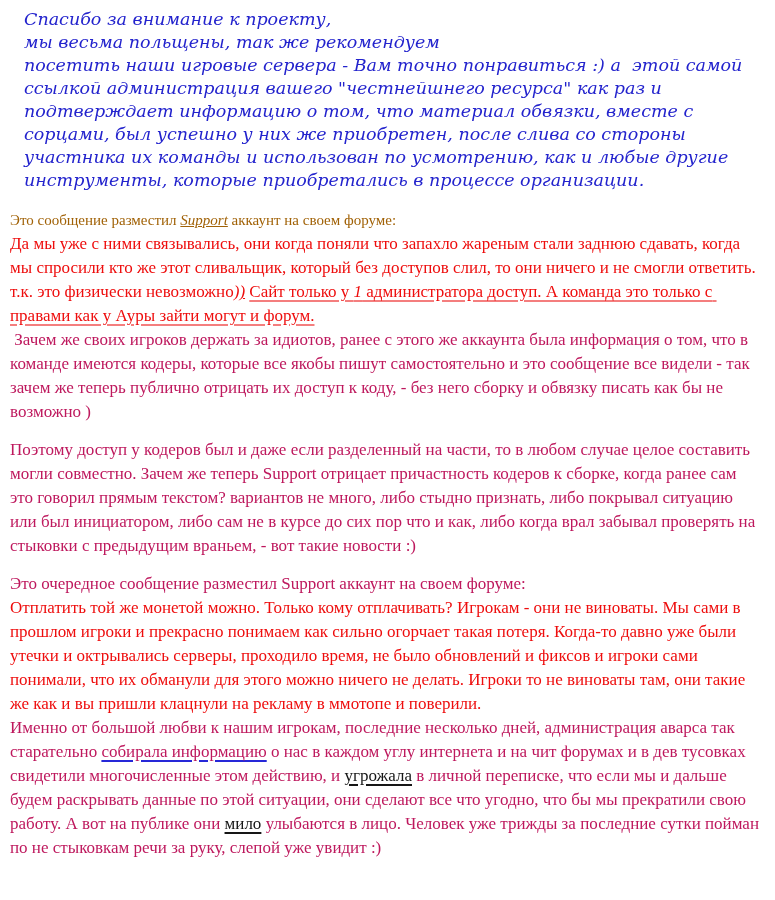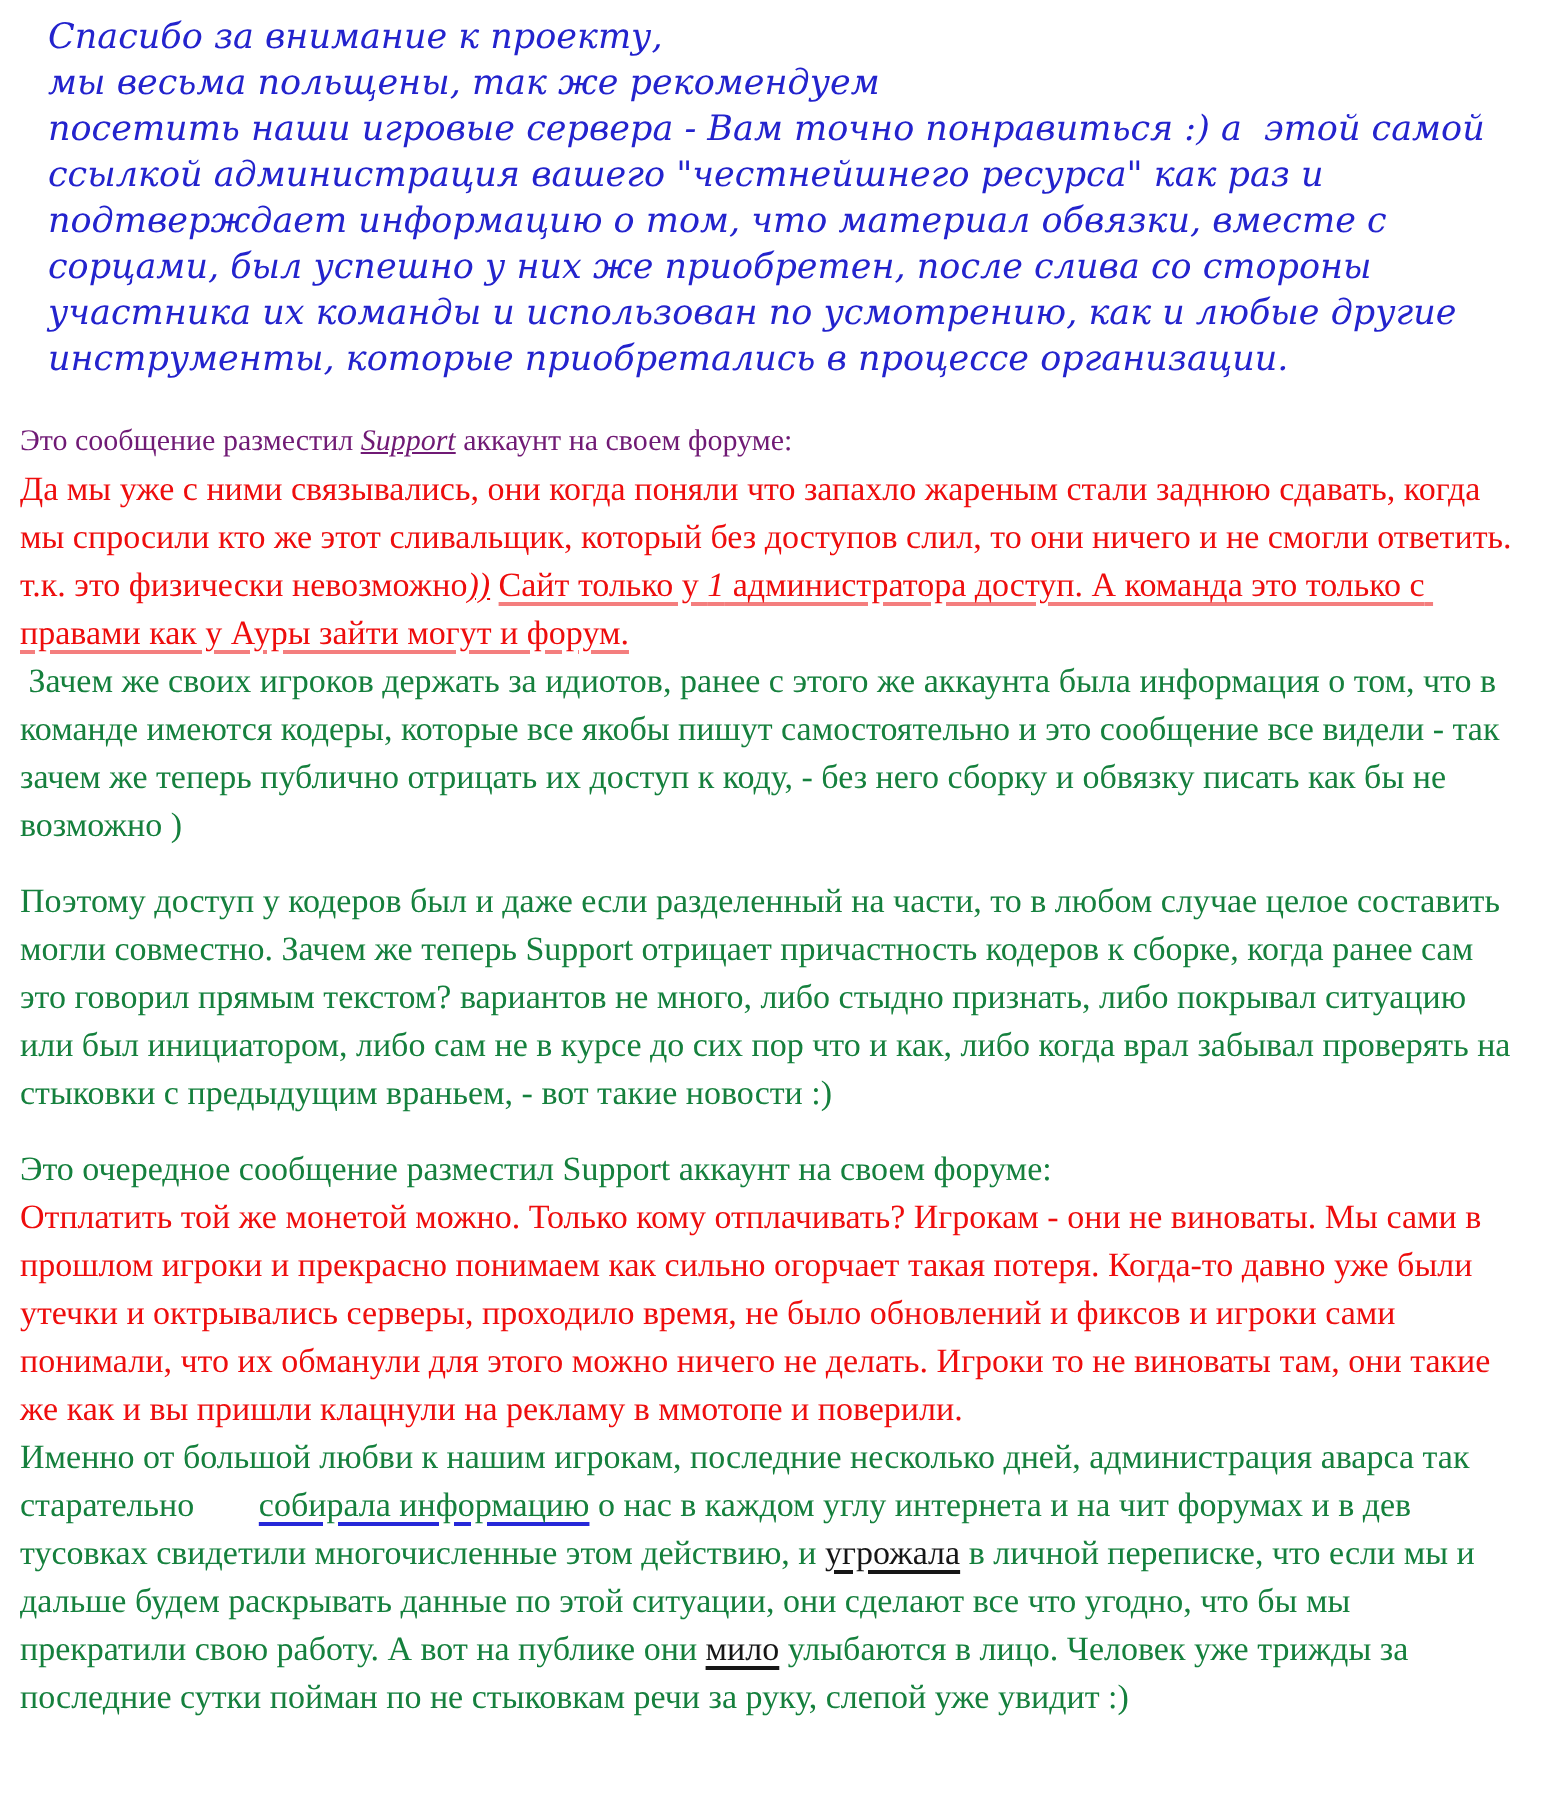--- a/index.html
+++ b/index.html
@@ -33,29 +33,29 @@
   }
   .para {
     font-size: 17px;
     line-height: 24px;
     margin-bottom: 14px;
     padding-right: 4px;
   }
 
   
   .introblue { color: #2323cd; }
-  .navy  { color: #701a75; text-align: center; }
-  .blue  { color: #15803d; }
+  .navy  { color: #a16207; text-align: center; }
+  .blue  { color: #be185d; }
   .red   { color: #ee0d0d; }
   .black { color: #161616; }
 
   .it { font-style: italic; text-decoration: underline; }
   .ul { text-decoration: underline; text-underline-offset: 3px; text-decoration-thickness: 1.5px; }
   .red.ul { text-decoration-color: #f47e7e; text-align: right; }
-  .blue.ul { text-decoration-color: #2628d8; margin-left: 28px; }
+  .blue.ul { text-decoration-color: #2628d8; }
   .black.ul { text-decoration-color: #161616; }
 
   .hdr-small { font-size: 15px; }
 </style>
 </head>
 <body>
 
 <div class="page">
   <p class="intro"><span class="introblue">Спасибо за внимание к проекту,</span><br><span class="introblue">мы весьма польщены, так же рекомендуем</span><br><span class="introblue">посетить наши игровые сервера - Вам точно понравиться :) а  этой самой ссылкой администрация вашего "честнейшнего ресурса" как раз и подтверждает информацию о том, что материал обвязки, вместе с сорцами, был успешно у них же приобретен, после слива со стороны участника их команды и использован по усмотрению, как и любые другие инструменты, которые приобретались в процессе организации.</span></p>
   <p class="para"><span class="navy hdr-small">Это сообщение разместил </span><span class="navy it hdr-small">Support</span><span class="navy hdr-small"> аккаунт на своем форуме:</span><br><span class="red">Да мы уже с ними связывались, они когда поняли что запахло жареным стали заднюю сдавать, когда мы спросили кто же этот сливальщик, который без доступов слил, то они ничего и не смогли ответить. т.к. это физически невозможно</span><span class="red it">))</span><span class="red"> </span><span class="red ul">Сайт только у </span><span class="red it ul">1</span><span class="red ul"> администратора доступ. А команда это только с правами как у Ауры зайти могут и форум.</span><br><span class="blue"> Зачем же своих игроков держать за идиотов, ранее с этого же аккаунта была информация о том, что в команде имеются кодеры, которые все якобы пишут самостоятельно и это сообщение все видели - так зачем же теперь публично отрицать их доступ к коду, - без него сборку и обвязку писать как бы не возможно )</span></p>

